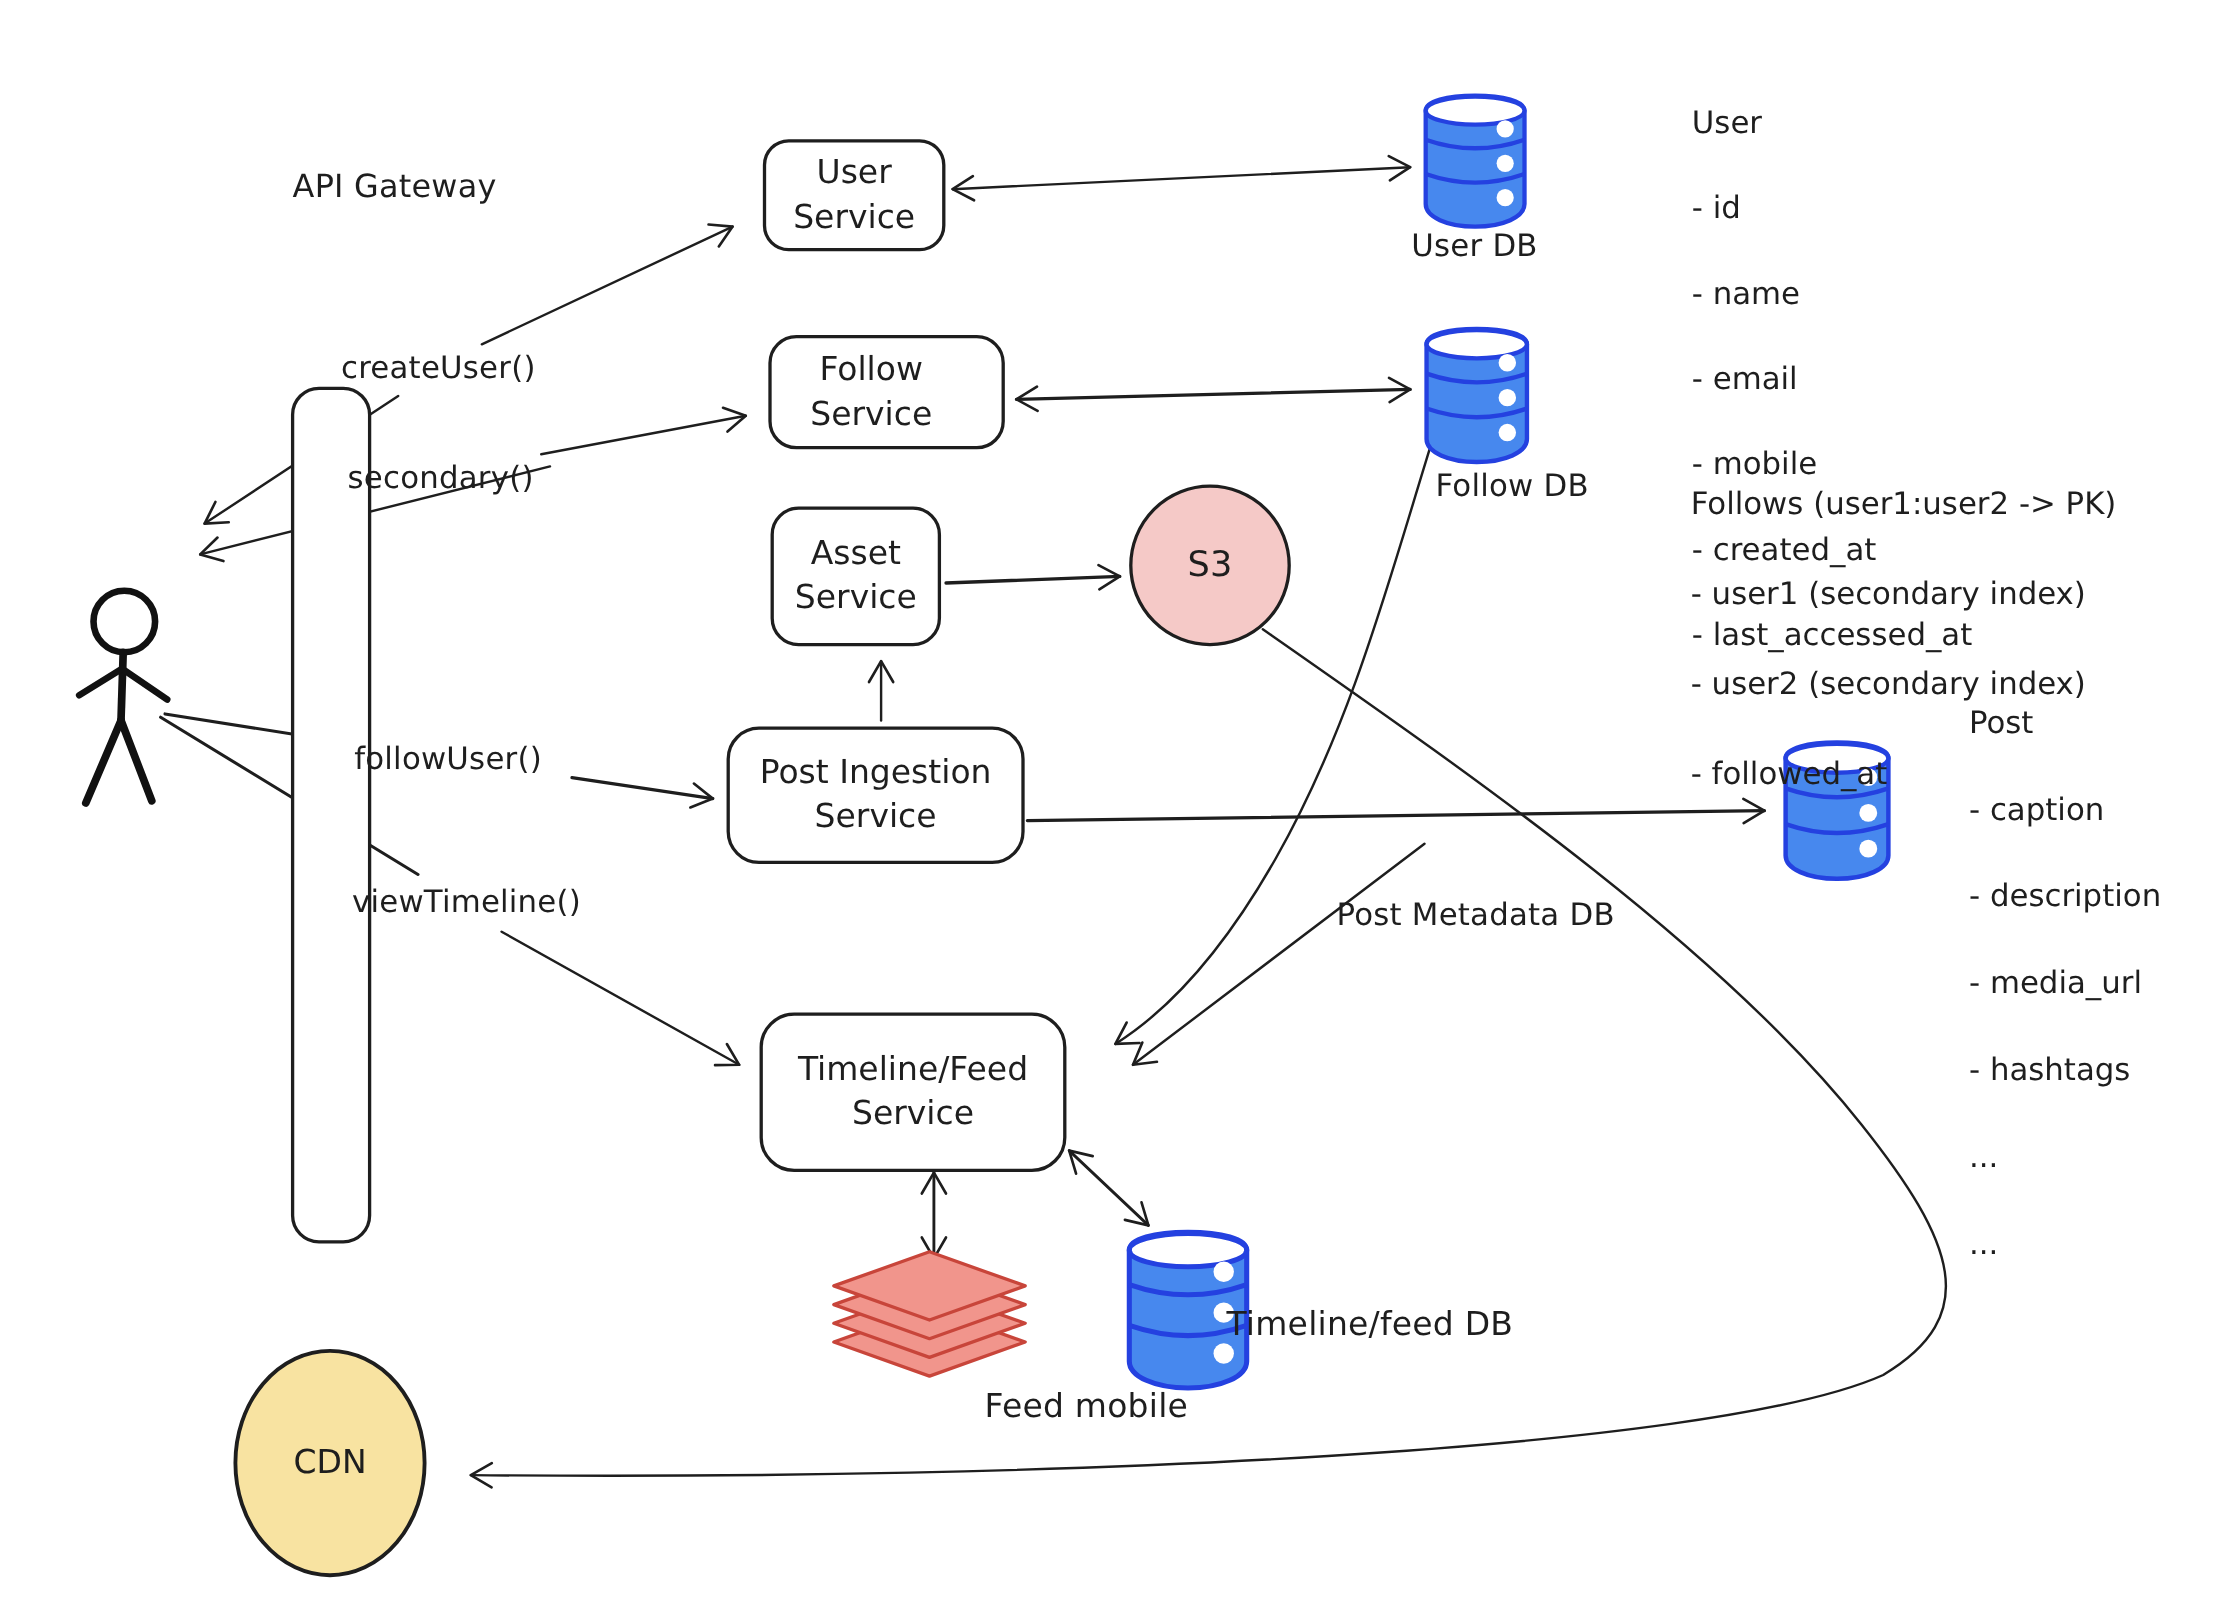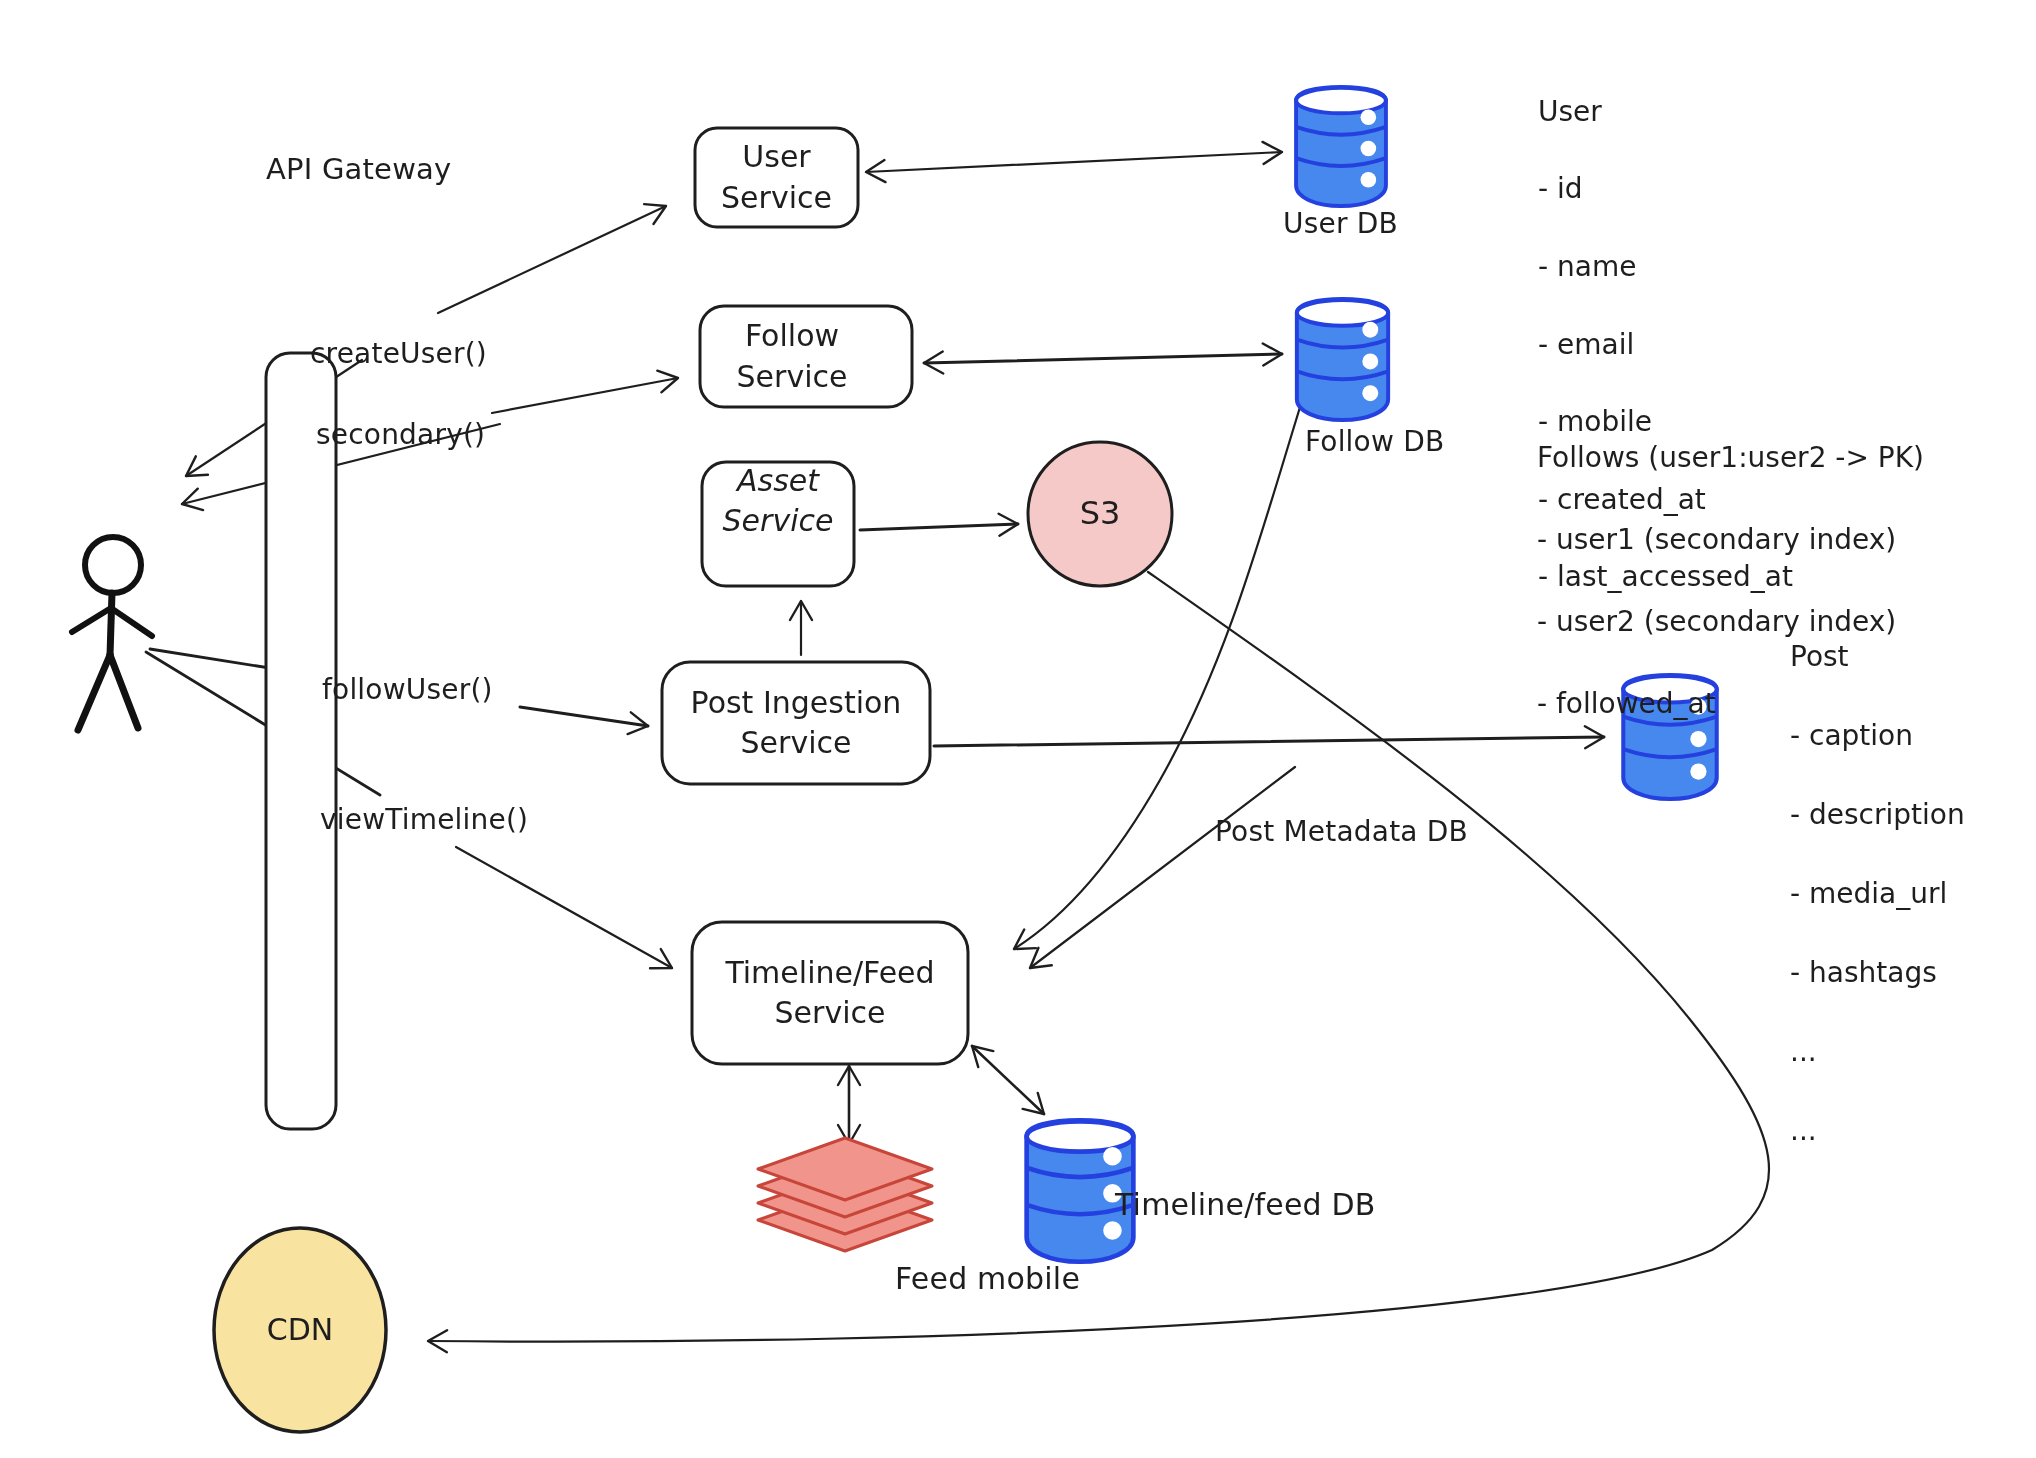--- a/index.html
+++ b/index.html
@@ -93,30 +93,30 @@
     <g transform="translate(758,1138)" fill="var(--cache-fill)" stroke="var(--cache-stroke)" stroke-width="3" stroke-linejoin="round">
       <polygon points="87,51 174,82 87,113 0,82"></polygon>
       <polygon points="87,34 174,65 87,96 0,65"></polygon>
       <polygon points="87,17 174,48 87,79 0,48"></polygon>
       <polygon points="87,0 174,31 87,62 0,31"></polygon>
     </g>
   </svg>
 
   <div class="lbl hand" style="left:266px;top:153px;font-size:29px;">API Gateway</div>
 
-  <div class="lbl hand call-lbl" style="left:310px;top:338px;">createUser()</div>
+  <div class="lbl hand call-lbl" style="left:310px;top:319px;">createUser()</div>
   <div class="lbl hand call-lbl" style="left:316px;top:419px;">secondary()</div>
   <div class="lbl hand call-lbl" style="left:322px;top:674px;">followUser()</div>
   <div class="lbl hand call-lbl" style="left:320px;top:804px;">viewTimeline()</div>
 
   <div class="lbl svc-label" style="left:695px;top:128px;width:163px;height:99px;">User
 Service</div>
   <div class="lbl svc-label" style="left:700px;top:306px;width:184px;height:101px;">Follow
 Service</div>
-  <div class="lbl svc-label" style="left:702px;top:439px;width:152px;height:124px;font-style:italic;">Asset
+  <div class="lbl svc-label" style="left:702px;top:462px;width:152px;height:124px;">Asset
 Service</div>
   <div class="lbl svc-label" style="left:662px;top:662px;width:268px;height:122px;">Post Ingestion
 Service</div>
   <div class="lbl svc-label" style="left:692px;top:922px;width:276px;height:142px;">Timeline/Feed
 Service</div>
 
   <div class="lbl svc-label" style="left:1028px;top:442px;width:144px;height:144px;font-size:32px;">S3</div>
   <div class="lbl svc-label" style="left:214px;top:1228px;width:172px;height:204px;font-size:30px;">CDN</div>
 
   <div class="lbl hand small-cap" style="left:1283px;top:208px;">User DB</div>

